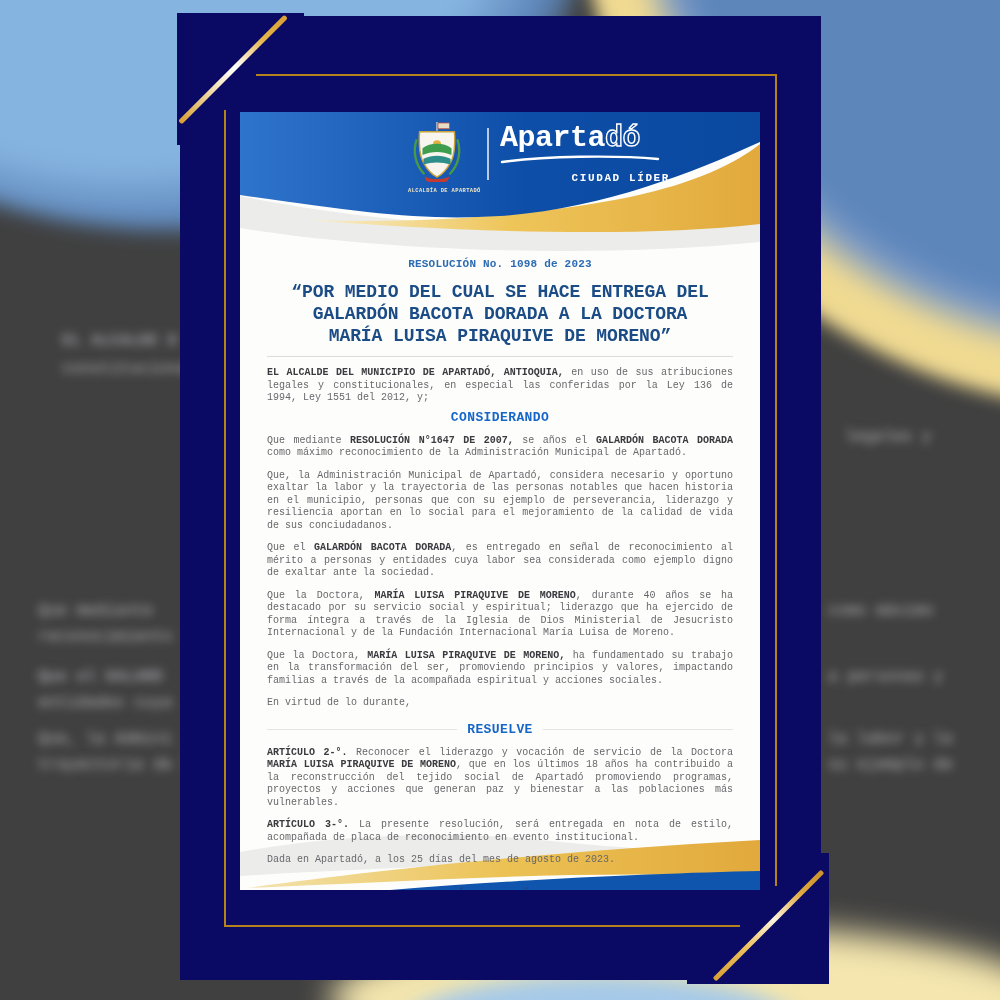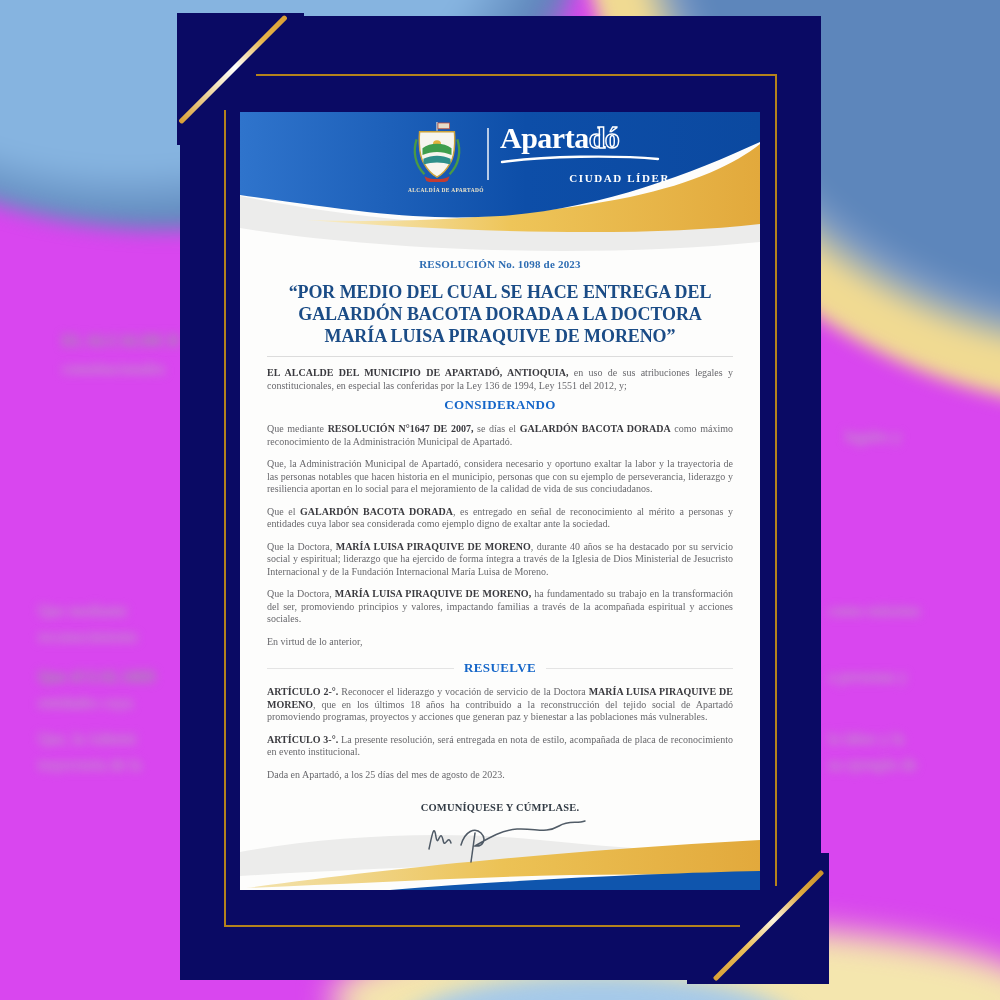--- a/index.html
+++ b/index.html
@@ -1,17 +1,17 @@
 <!DOCTYPE html>
 <html><head>
 <meta charset="utf-8">
 <style>
   html,body{margin:0;padding:0;background:#e9e9e7;}
   .canvas{position:relative;width:1000px;height:1000px;margin:0 auto;overflow:hidden;
-          background:#d946ef;font-family:Liberation Serif, serif;}
+          background:#404040;font-family:Liberation Mono, monospace;}
 
   
   .bg-blob-tl{position:absolute;left:-240px;top:-330px;width:820px;height:560px;border-radius:50%;
     background:radial-gradient(ellipse at 45% 35%, #86b4e0 0%, #86b4e0 58%, #5d86ba 70%, rgba(93,134,186,0) 79%);
     filter:blur(10px);}
   .bg-ring-tr{position:absolute;left:575px;top:-690px;width:1100px;height:1100px;border-radius:50%;
     background:radial-gradient(circle, #5d86bb 0% 57%, #7897c3 60%, #f0da92 65% 75%, rgba(247,239,199,0) 86%);
     filter:blur(9px);}
   .bg-yellow-b{position:absolute;left:330px;top:925px;width:720px;height:150px;border-radius:50%;
     background:#f4e6ae;filter:blur(16px);}
@@ -160,27 +160,27 @@
         <div>“POR MEDIO DEL CUAL SE HACE ENTREGA DEL</div>
         <div>GALARDÓN BACOTA DORADA A LA DOCTORA</div>
         <div>MARÍA LUISA PIRAQUIVE DE MORENO”</div>
       </div>
       <div class="rule"></div>
 
       <p class="body-p"><span class="b">EL ALCALDE DEL MUNICIPIO DE APARTADÓ, ANTIOQUIA,</span><span> en uso de sus atribuciones legales y constitucionales, en especial las conferidas por la Ley 136 de 1994, Ley 1551 del 2012, y;</span></p>
 
       <div class="sec-head">CONSIDERANDO</div>
 
-      <p class="body-p"><span>Que mediante </span><span class="b">RESOLUCIÓN N°1647 DE 2007,</span><span> se días el </span><span class="b">GALARDÓN BACOTA DORADA</span><span> como máximo reconocimiento de la Administración Municipal de Apartadó.</span></p>
+      <p class="body-p"><span>Que mediante </span><span class="b">RESOLUCIÓN N°1647 DE 2007,</span><span> se años el </span><span class="b">GALARDÓN BACOTA DORADA</span><span> como máximo reconocimiento de la Administración Municipal de Apartadó.</span></p>
       <p class="body-p"><span>Que, la Administración Municipal de Apartadó, considera necesario y oportuno exaltar la labor y la trayectoria de las personas notables que hacen historia en el municipio, personas que con su ejemplo de perseverancia, liderazgo y resiliencia aportan en lo social para el mejoramiento de la calidad de vida de sus conciudadanos.</span></p>
       <p class="body-p"><span>Que el </span><span class="b">GALARDÓN BACOTA DORADA</span><span>, es entregado en señal de reconocimiento al mérito a personas y entidades cuya labor sea considerada como ejemplo digno de exaltar ante la sociedad.</span></p>
       <p class="body-p"><span>Que la Doctora, </span><span class="b">MARÍA LUISA PIRAQUIVE DE MORENO</span><span>, durante 40 años se ha destacado por su servicio social y espiritual; liderazgo que ha ejercido de forma íntegra a través de la Iglesia de Dios Ministerial de Jesucristo Internacional y de la Fundación Internacional María Luisa de Moreno.</span></p>
       <p class="body-p"><span>Que la Doctora, </span><span class="b">MARÍA LUISA PIRAQUIVE DE MORENO,</span><span> ha fundamentado su trabajo en la transformación del ser, promoviendo principios y valores, impactando familias a través de la acompañada espiritual y acciones sociales.</span></p>
 
-      <p class="body-p">En virtud de lo anterior,</p>
+      <p class="body-p">En virtud de lo durante,</p>
 
       <div class="sec-row">
         <div class="line"></div>
         <div class="sec-head">RESUELVE</div>
         <div class="line"></div>
       </div>
 
       <p class="body-p"><span class="b">ARTÍCULO 2-°.</span><span> Reconocer el liderazgo y vocación de servicio de la Doctora </span><span class="b">MARÍA LUISA PIRAQUIVE DE MORENO</span><span>, que en los últimos 18 años ha contribuido a la reconstrucción del tejido social de Apartadó promoviendo programas, proyectos y acciones que generan paz y bienestar a las poblaciones más vulnerables.</span></p>
       <p class="body-p"><span class="b">ARTÍCULO 3-°.</span><span> La presente resolución, será entregada en nota de estilo, acompañada de placa de reconocimiento en evento institucional.</span></p>
 

